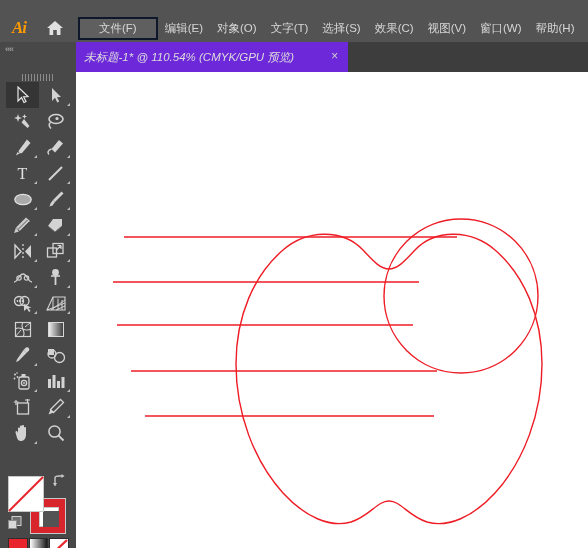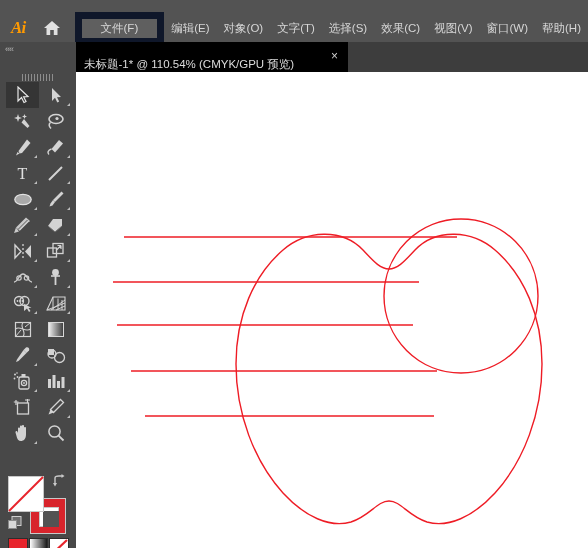--- a/index.html
+++ b/index.html
@@ -22,37 +22,37 @@
     font-family:"Liberation Serif","DejaVu Serif",serif;letter-spacing:-1px;
   }
   .home-btn{
     width:34px;height:28px;display:flex;align-items:center;justify-content:center;
   }
   .menu-items{display:flex;align-items:center;margin-left:6px;}
   .menu-item{
     color:#d6d6d6;font-size:11.5px;padding:3px 7px;white-space:nowrap;
   }
   .menu-item.active{
-    background:#5f5f5f;border:7px solid #0f172a;padding:2px 19px;
+    background:#5f5f5f;border:2px solid #0f172a;padding:2px 19px;
   }
 
   
   .tabbar{
     position:absolute;left:0;top:28px;width:588px;height:30px;
     background:#3d3d3d;
   }
   .tab-strip-left{
     position:absolute;left:0;top:0;width:76px;height:30px;background:#484848;
   }
   .collapse-arrows{
     position:absolute;left:5px;top:2px;color:#b4b4b4;font-size:9px;letter-spacing:-1px;
   }
   .tab{
     position:absolute;left:76px;top:0;height:30px;width:272px;
-    background:#000000;display:flex;align-items:flex-end;
+    background:#6d28d9;display:flex;align-items:center;font-style:italic;
   }
   .tab-title{
     color:#dcdcdc;font-size:11.5px;margin-left:8px;white-space:nowrap;
   }
   .tab-close{
     position:absolute;right:10px;top:7px;color:#cfcfcf;font-size:12px;line-height:14px;
   }
   .watermark{
     position:absolute;right:8px;top:6px;color:#e8e8e8;font-size:12px;
     font-weight:bold;white-space:nowrap;

